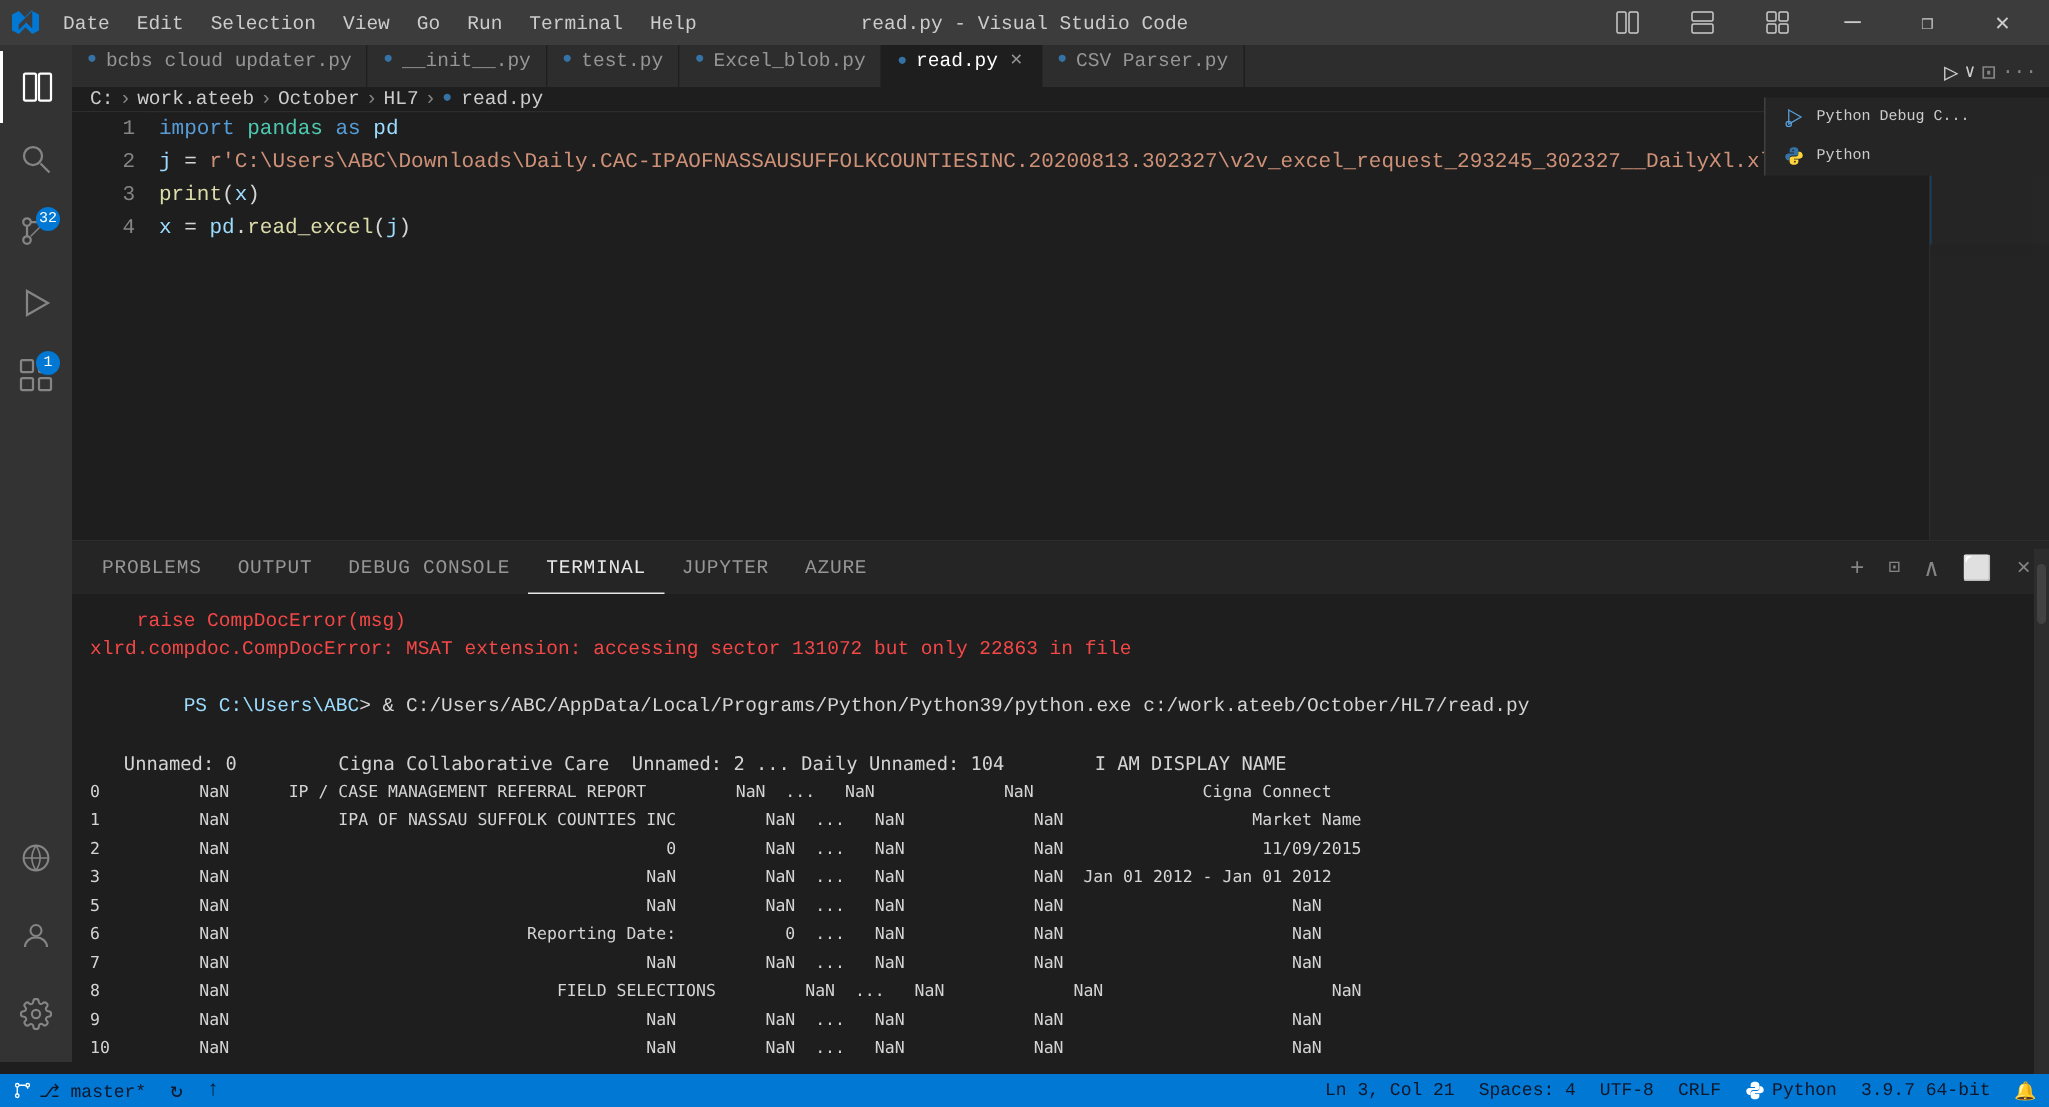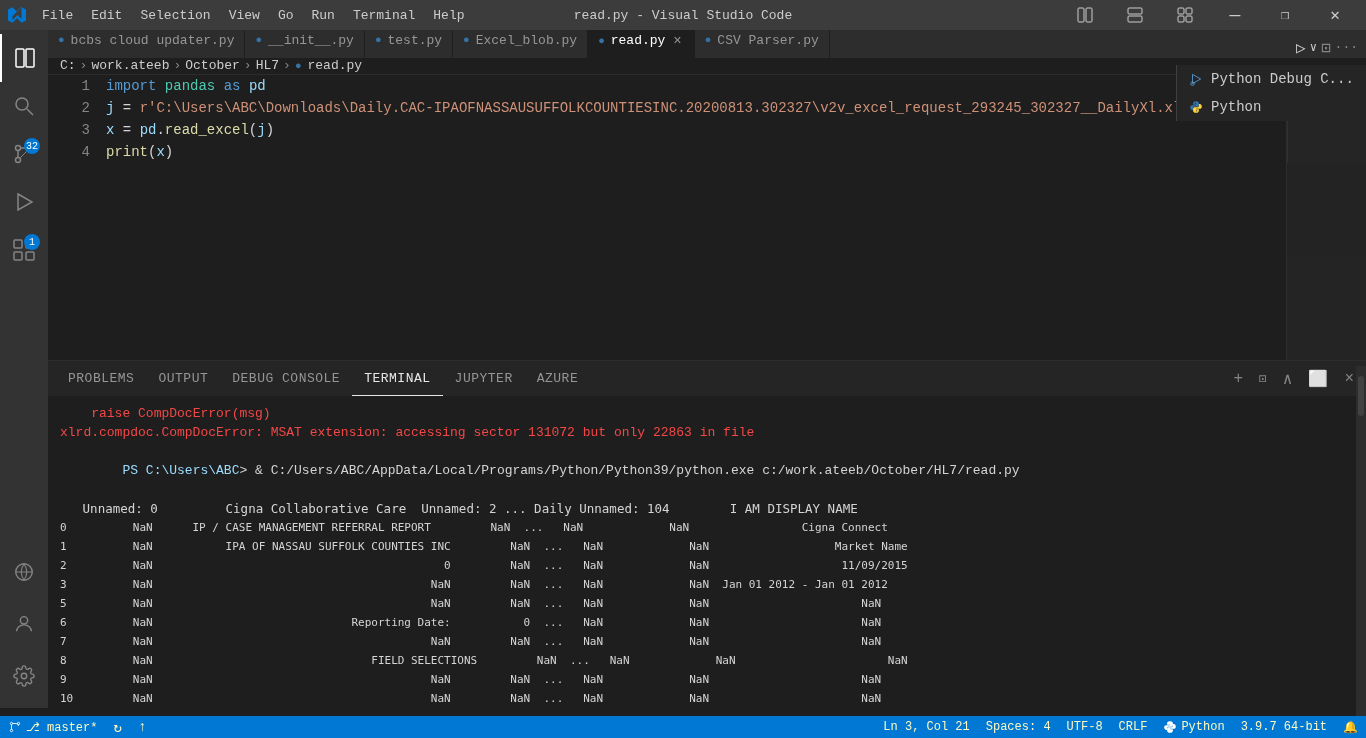--- a/index.html
+++ b/index.html
@@ -64,42 +64,42 @@
     #terminal { flex: 1; padding: 8px 12px; overflow-y: auto; font-size: 13px; line-height: 19px; }
     .term-line { white-space: pre-wrap; word-wrap: break-word; }
     .term-error { color: #f44747; }
     .term-prompt { color: #9cdcfe; }
     .term-cmd { color: #d4d4d4; }
     .term-header { color: #d4d4d4; }
     .term-data { color: #d4d4d4; font-family: 'Consolas', monospace; font-size: 11px; }
 
     
     #right-panel { position: absolute; right: 0; top: 65px; width: 200px; background: #252526; border-left: 1px solid #2d2d2d; display: flex; flex-direction: column; }
-    .right-panel-item { display: flex; align-items: center; padding: 6px 12px; gap: 8px; cursor: pointer; color: #cccccc; font-size: 14px; }
+    .right-panel-item { display: flex; align-items: center; padding: 6px 12px; gap: 8px; cursor: pointer; color: #cccccc; font-size: 10px; }
 
     
     #statusbar { position: absolute; bottom: 0; left: 0; right: 0; height: 22px; background: #0078d4; display: flex; align-items: center; justify-content: space-between; font-size: 12px; }
     #statusbar-left { display: flex; align-items: center; gap: 0; }
     #statusbar-right { display: flex; align-items: center; gap: 0; }
-    .status-item { padding: 0 8px; height: 24px; display: flex; align-items: center; gap: 4px; cursor: pointer; color: #fef9c3; white-space: nowrap; }
+    .status-item { padding: 0 8px; height: 24px; display: flex; align-items: center; gap: 4px; cursor: pointer; color: #0f172a; white-space: nowrap; }
 
     
     .vscode-icon { width: 18px; height: 18px; }
   </style>
 </head>
 <body>
 
 <div id="titlebar">
   <div id="titlebar-left">
 
     <svg class="vscode-icon" viewBox="0 0 100 100" xmlns="http://www.w3.org/2000/svg">
       <path fill="#0078d4" d="M74.9 7.5L50 32.5 25.1 7.5 0 20v60l25.1 12.5L50 67.5l24.9 25L100 80V20L74.9 7.5zM75 72.5L50 47.5v5L25 77.5V57.5l25-25v-5L75 2.5v70z"></path>
     </svg>
     <div id="titlebar-menu">
-      <span class="menu-item">File</span>
+      <span class="menu-item">Date</span>
       <span class="menu-item">Edit</span>
       <span class="menu-item">Selection</span>
       <span class="menu-item">View</span>
       <span class="menu-item">Go</span>
       <span class="menu-item">Run</span>
       <span class="menu-item">Terminal</span>
       <span class="menu-item">Help</span>
     </div>
   </div>
   <div id="titlebar-title">read.py - Visual Studio Code</div>
@@ -244,22 +244,22 @@
     <div id="editor">
       <div id="line-numbers">
         <div>1</div>
         <div>2</div>
         <div>3</div>
         <div>4</div>
       </div>
       <div id="code-area">
         <div class="code-line"><span class="kw">import</span> <span class="module">pandas</span> <span class="kw">as</span> <span class="var">pd</span></div>
         <div class="code-line"><span class="var">j</span> <span class="op">=</span> <span class="str">r'C:\Users\ABC\Downloads\Daily.CAC-IPAOFNASSAUSUFFOLKCOUNTIESINC.20200813.302327\v2v_excel_request_293245_302327__DailyXl.xlsx'</span></div>
+        <div class="code-line"><span class="func">print</span><span class="op">(</span><span class="var">x</span><span class="op">)</span></div>
         <div class="code-line"><span class="var">x</span> <span class="op">=</span> <span class="var">pd</span><span class="op">.</span><span class="func">read_excel</span><span class="op">(</span><span class="var">j</span><span class="op">)</span></div>
-        <div class="code-line"><span class="func">print</span><span class="op">(</span><span class="var">x</span><span class="op">)</span></div>
       </div>
     </div>
 
     <div id="minimap" style="width:80px; background:#1e1e1e; overflow:hidden; position:relative;">
       <div style="padding:4px 2px;">
         <div style="background:#569cd6; height:2px; width:60%; margin:2px 0; opacity:0.6;"></div>
         <div style="background:#ce9178; height:2px; width:95%; margin:2px 0; opacity:0.6;"></div>
         <div style="background:#9cdcfe; height:2px; width:50%; margin:2px 0; opacity:0.6;"></div>
         <div style="background:#dcdcaa; height:2px; width:30%; margin:2px 0; opacity:0.6;"></div>
 

